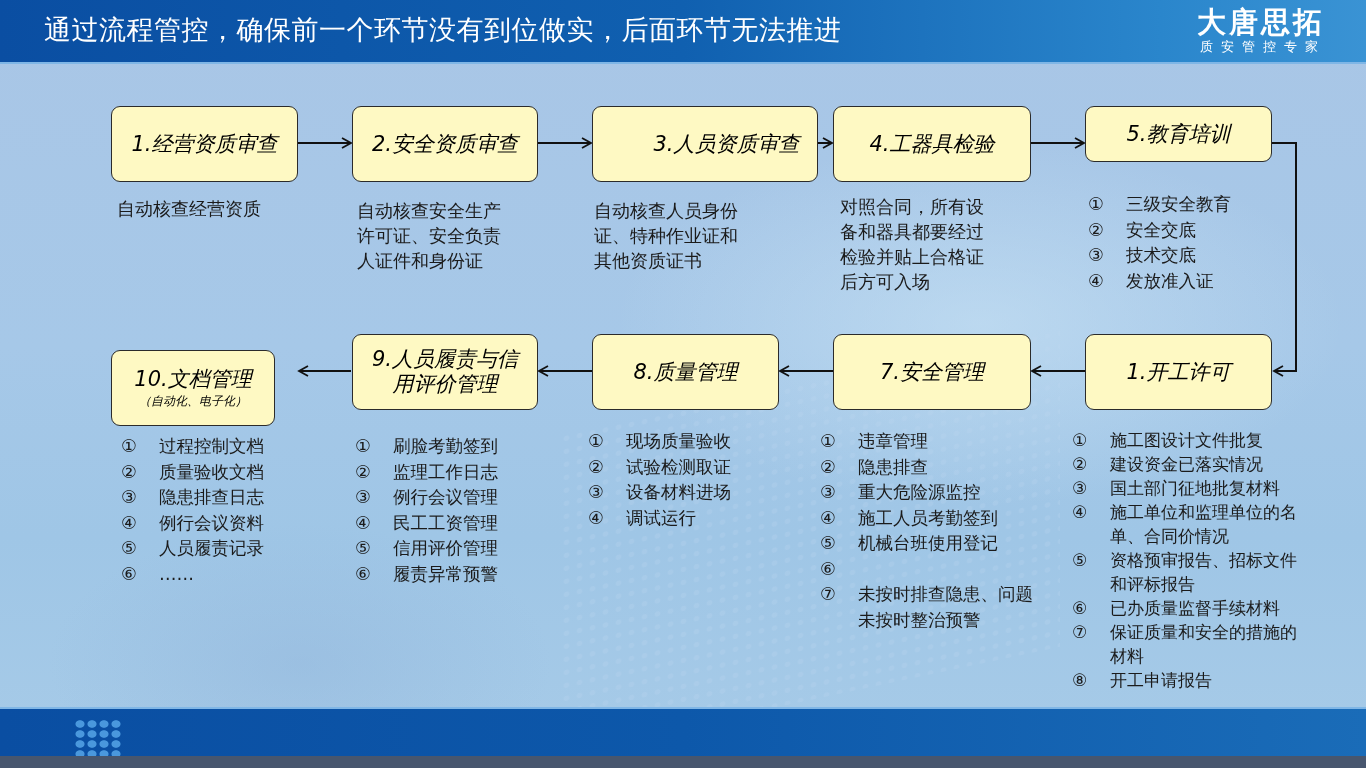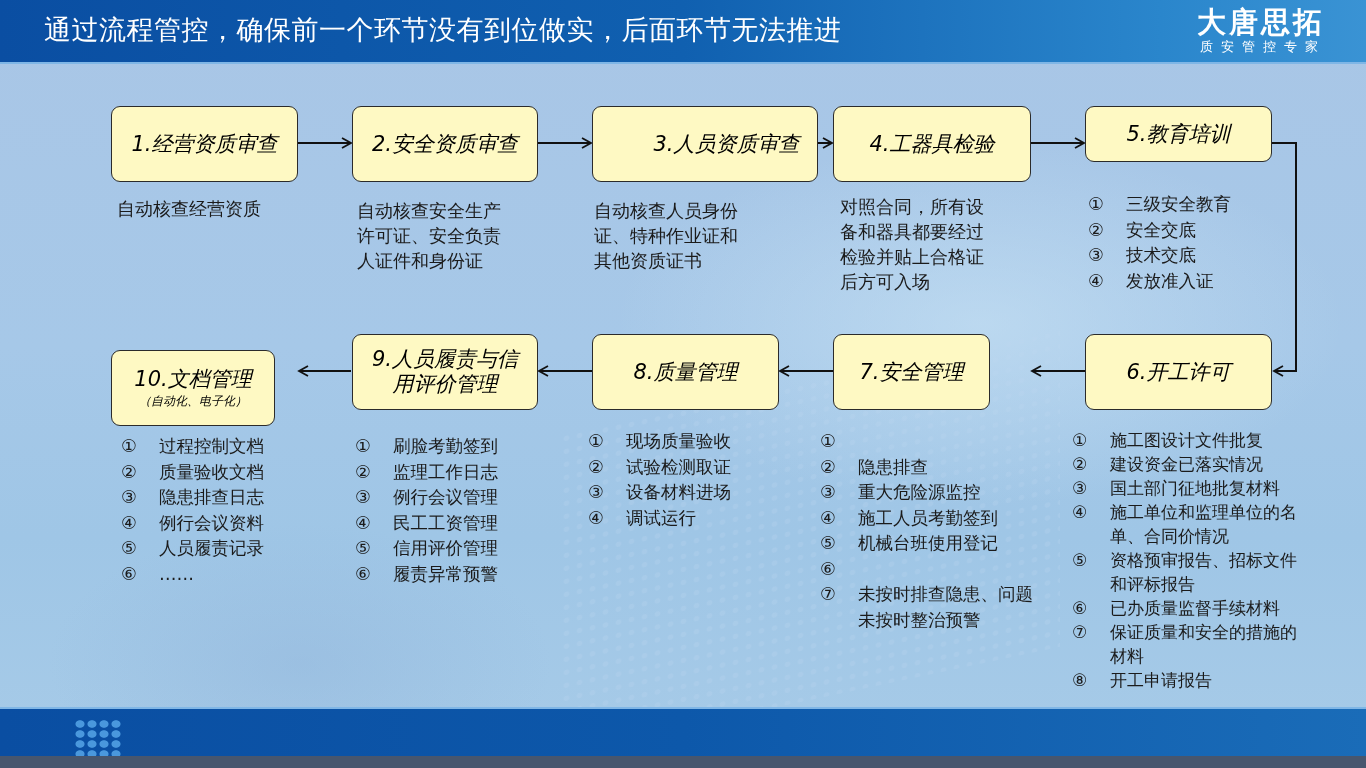--- a/index.html
+++ b/index.html
@@ -121,25 +121,25 @@
   <span class="label">10.文档管理</span>
   <span class="sublabel">（自动化、电子化）</span>
 </div>
 <div class="box" style="left:352px;top:334px;width:186px;height:76px;">
   <span class="label">9.人员履责与信</span>
   <span class="label">用评价管理</span>
 </div>
 <div class="box" style="left:592px;top:334px;width:187px;height:76px;">
   <span class="label">8.质量管理</span>
 </div>
-<div class="box" style="left:833px;top:334px;width:157px;height:76px;">
+<div class="box" style="left:833px;top:334px;width:198px;height:76px;">
   <span class="label">7.安全管理</span>
 </div>
 <div class="box" style="left:1085px;top:334px;width:187px;height:76px;">
-  <span class="label">6.开工许可</span>
+  <span class="label">1.开工许可</span>
 </div>
 
 <div class="desc" style="left:117px;top:196px;">
   <div>自动核查经营资质</div>
 </div>
 <div class="desc" style="left:357px;top:198px;">
   <div>自动核查安全生产</div>
   <div>许可证、安全负责</div>
   <div>人证件和身份证</div>
 </div>
@@ -239,20 +239,21 @@
       <span class="txt">设备材料进场</span>
     </div>
   <div class="li">
       <span class="num">④</span>
       <span class="txt">调试运行</span>
     </div>
 </div>
 <div class="list" style="left:820px;top:429px;width:230px;">
   <div class="li">
       <span class="num">①</span>
+      <span class="txt">违章管理</span>
     </div>
   <div class="li">
       <span class="num">②</span>
       <span class="txt">隐患排查</span>
     </div>
   <div class="li">
       <span class="num">③</span>
       <span class="txt">重大危险源监控</span>
     </div>
   <div class="li">

